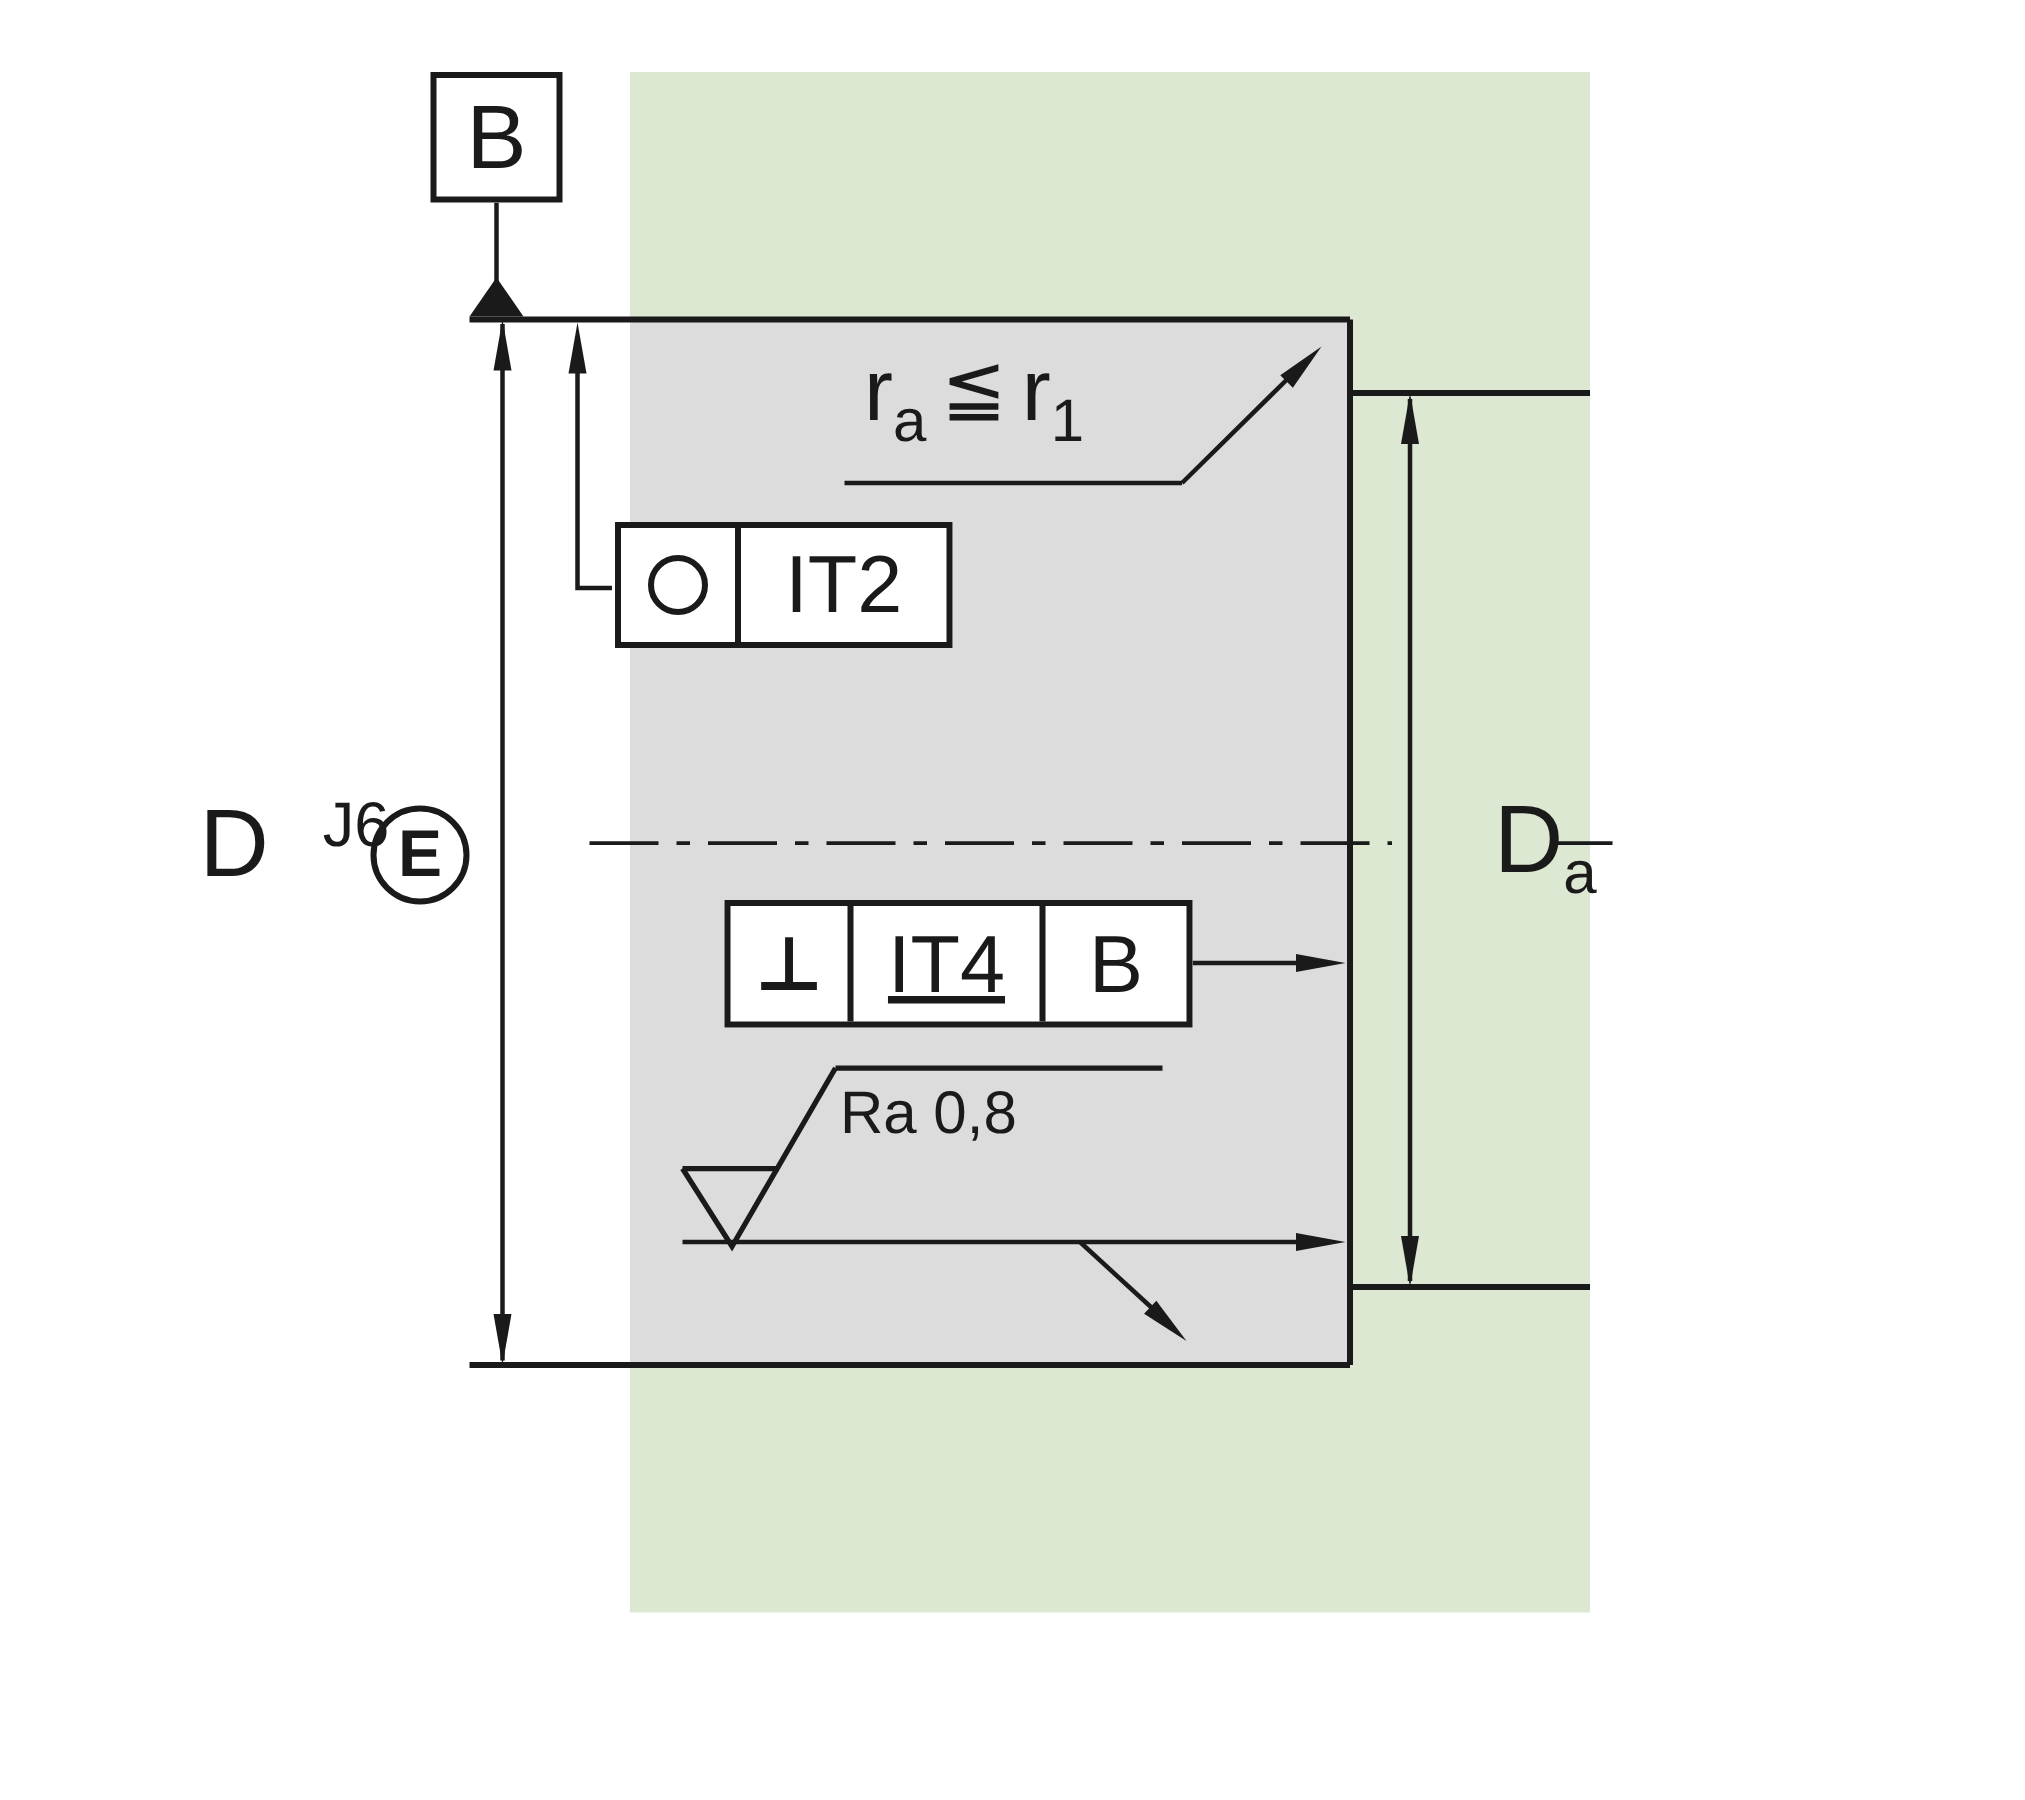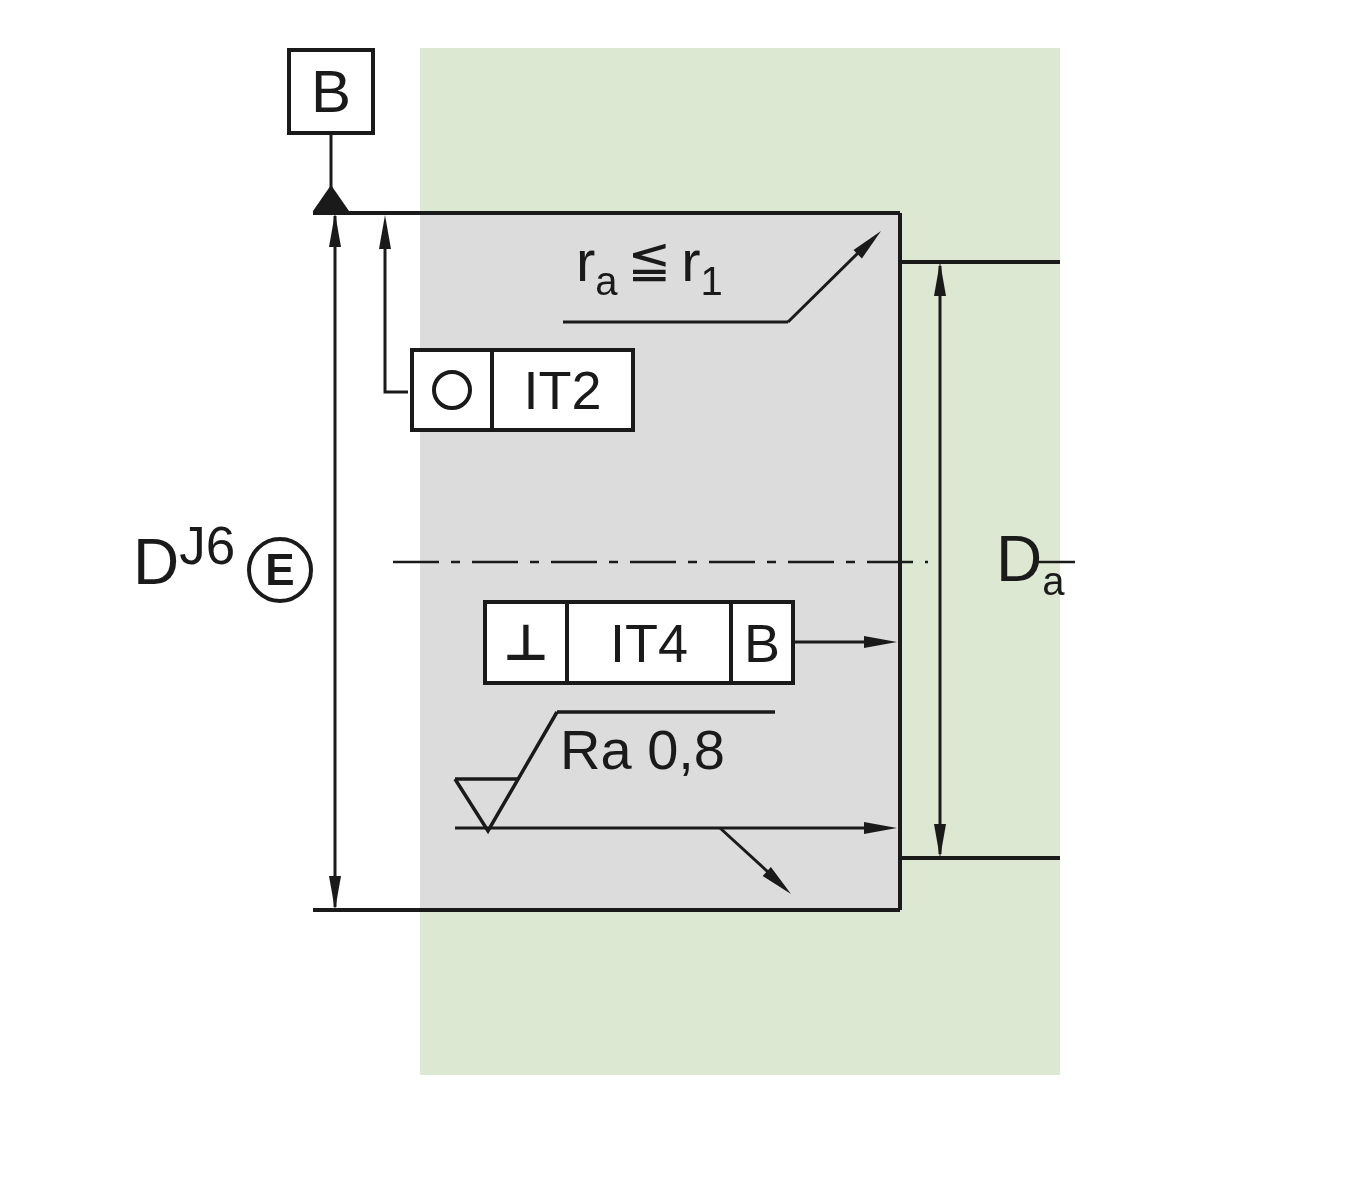--- a/index.html
+++ b/index.html
@@ -31,32 +31,32 @@
   .frame .cell{box-sizing:border-box;display:flex;align-items:center;justify-content:center;
        font-size:54px;}
   .frame .sep{border-right:4px solid var(--line);}
   .round-frame{left:410px;top:348px;width:225px;height:84px;}
   .round-frame .c1{width:80px;}
   .round-frame .c2{flex:1;}
   .circle-glyph{box-sizing:border-box;width:40px;height:40px;border:4px solid var(--line);
        border-radius:50%;background:transparent;}
   .perp-frame{left:483px;top:600px;width:312px;height:85px;}
   .perp-frame .c1{width:82px;font-family:"DejaVu Sans","Liberation Sans",sans-serif;font-size:50px;font-weight:600;}
-  .perp-frame .c2{width:164px;}
+  .perp-frame .c2{width:128px;text-decoration:underline;}
   .perp-frame .c3{flex:1;}
   .lbl{position:absolute;white-space:nowrap;line-height:1;}
   .big{font-size:64px;}
   .mid{font-size:58px;}
-  .sup{font-size:53px;position:relative;top:-20px;}
+  .sup{font-size:42px;position:relative;top:-20px;margin-left:36px;}
   .sub{font-size:40px;position:relative;top:14px;}
   .rel{font-family:"DejaVu Sans","Liberation Sans",sans-serif;font-size:52px;position:relative;top:-4px;padding:0 10px;}
   .env-circle{left:247px;top:537px;width:66px;height:66px;box-sizing:border-box;
        border:4px solid var(--line);border-radius:50%;background:transparent;
        display:flex;align-items:center;justify-content:center;font-size:44px;font-weight:bold;}
-  .ra-label{left:560px;top:722px;font-size:56px;}
+  .ra-label{left:560px;top:722px;font-size:40px;}
   .chamfer-label{left:576px;top:232px;font-size:58px;}
   .dj6-label{left:133px;top:530px;}
   .da-label{left:996px;top:527px;}
 </style>
 </head>
 <body>
 
 <div class="canvas">
 
   <div class="abs green-rect"></div>

